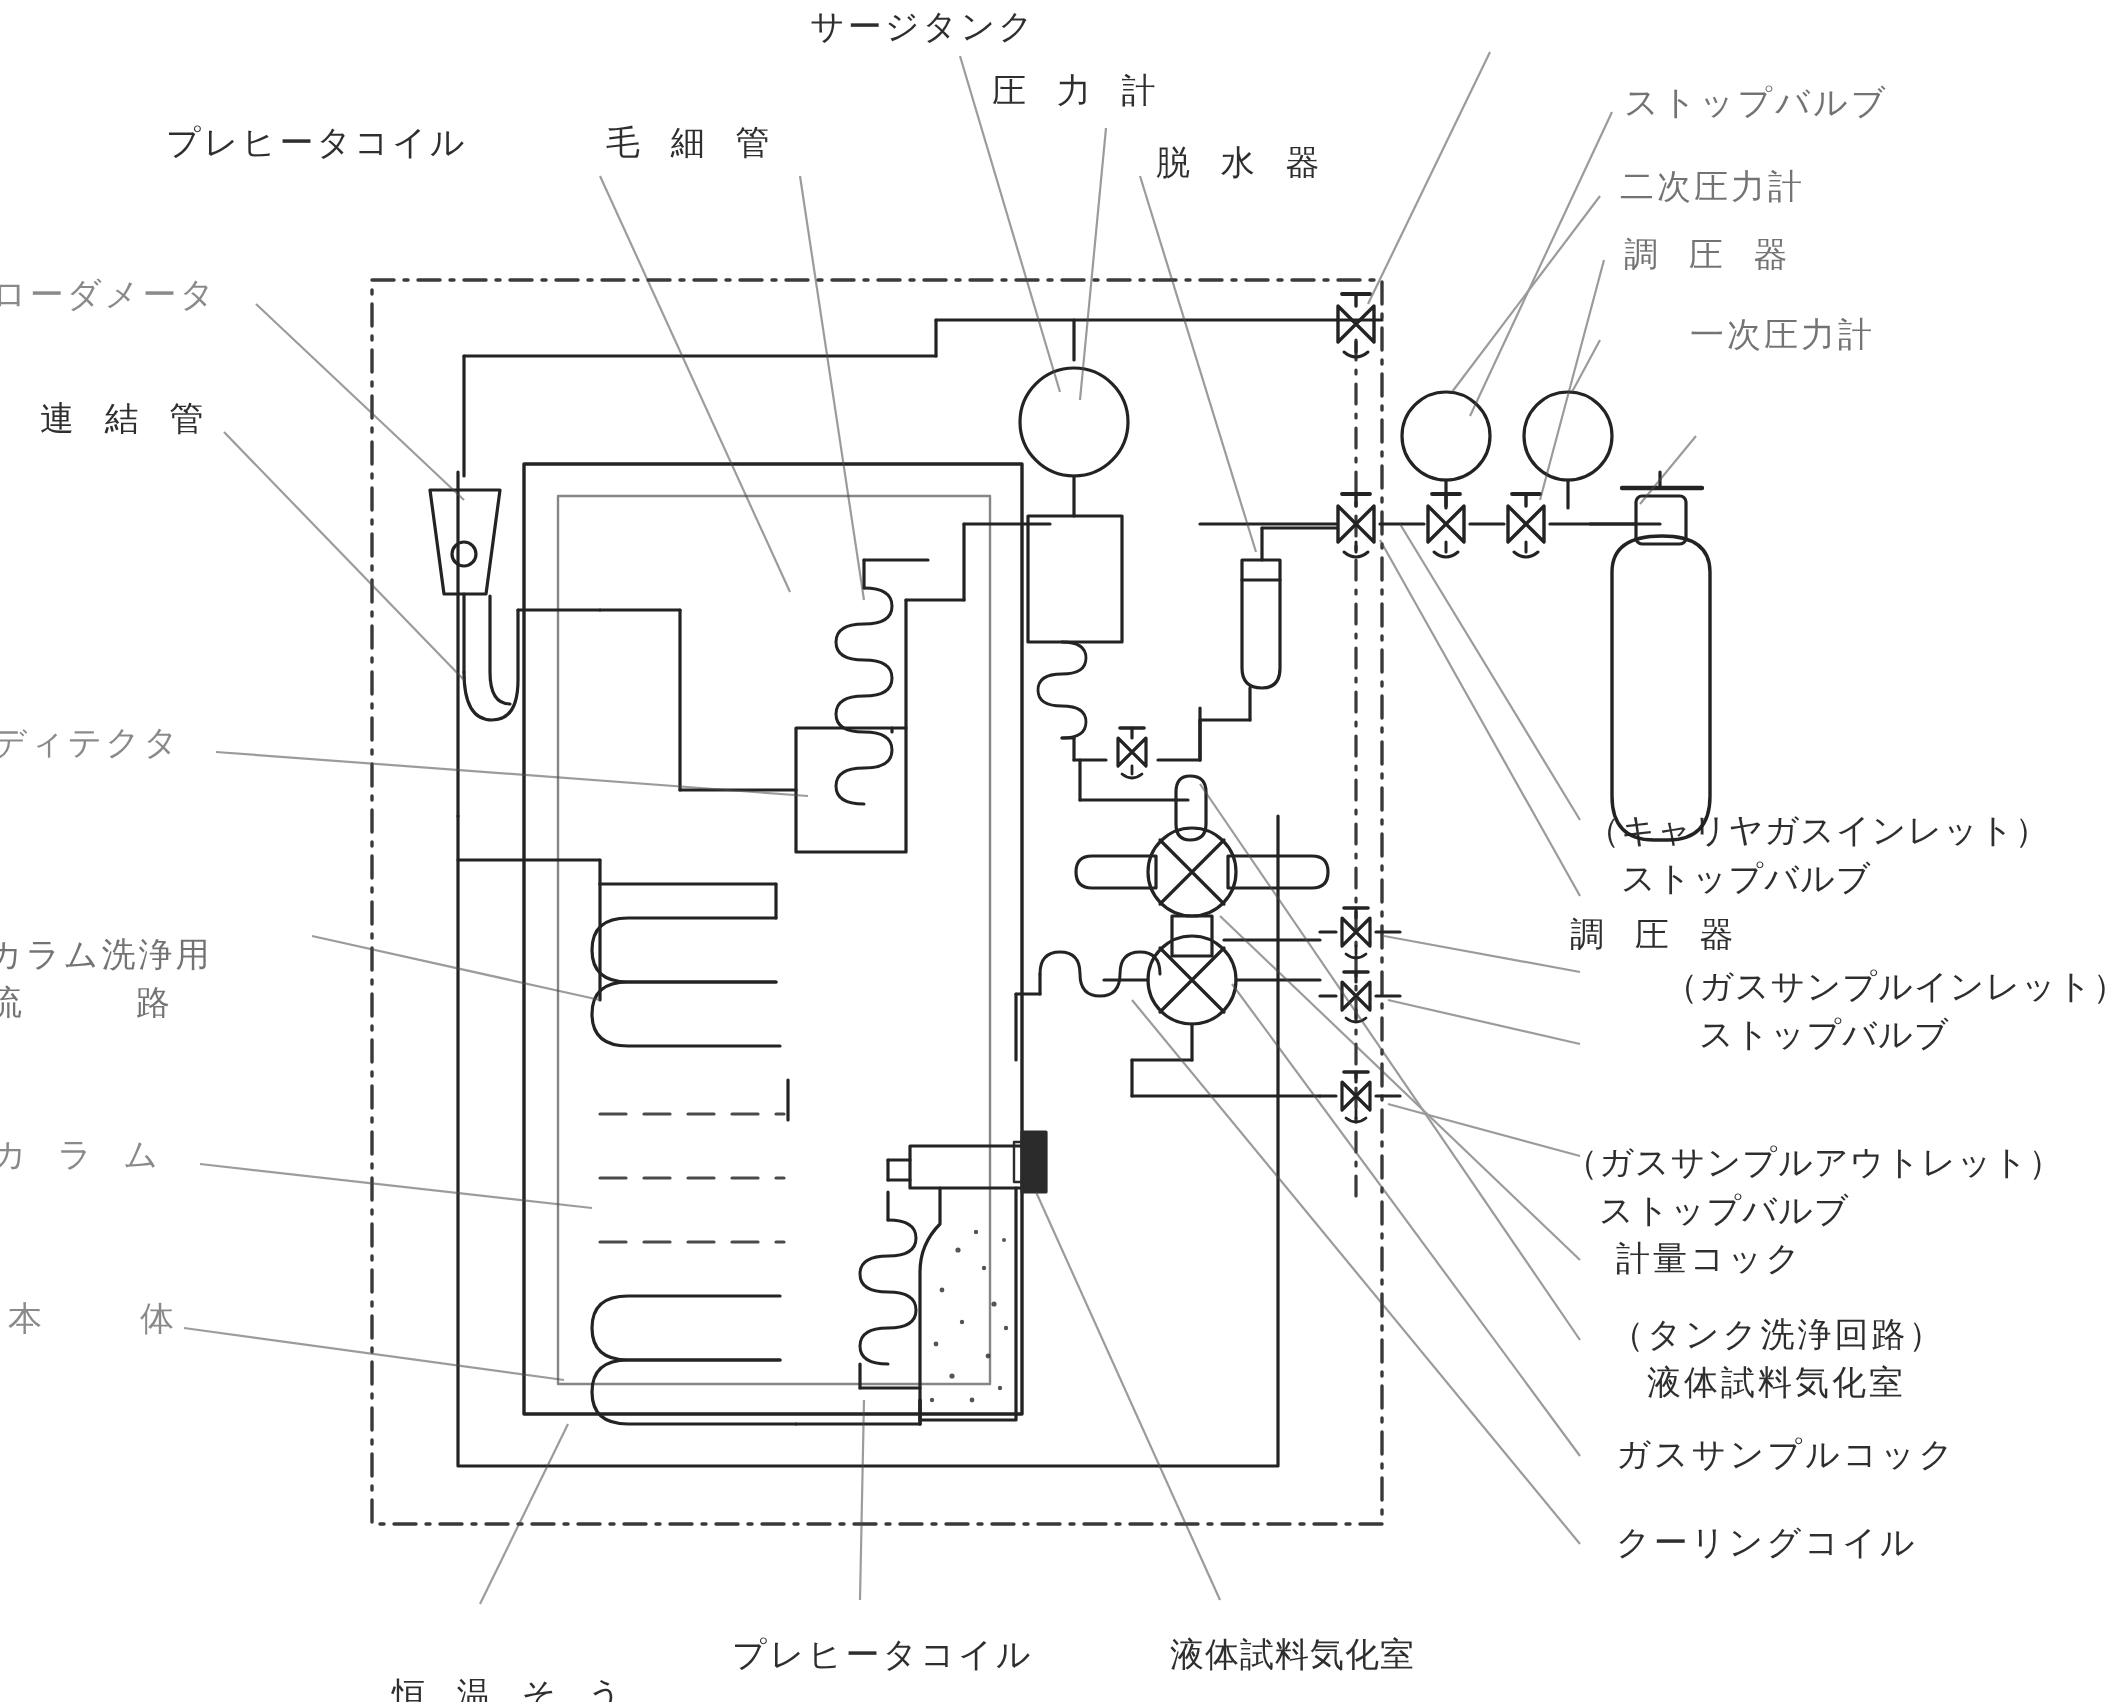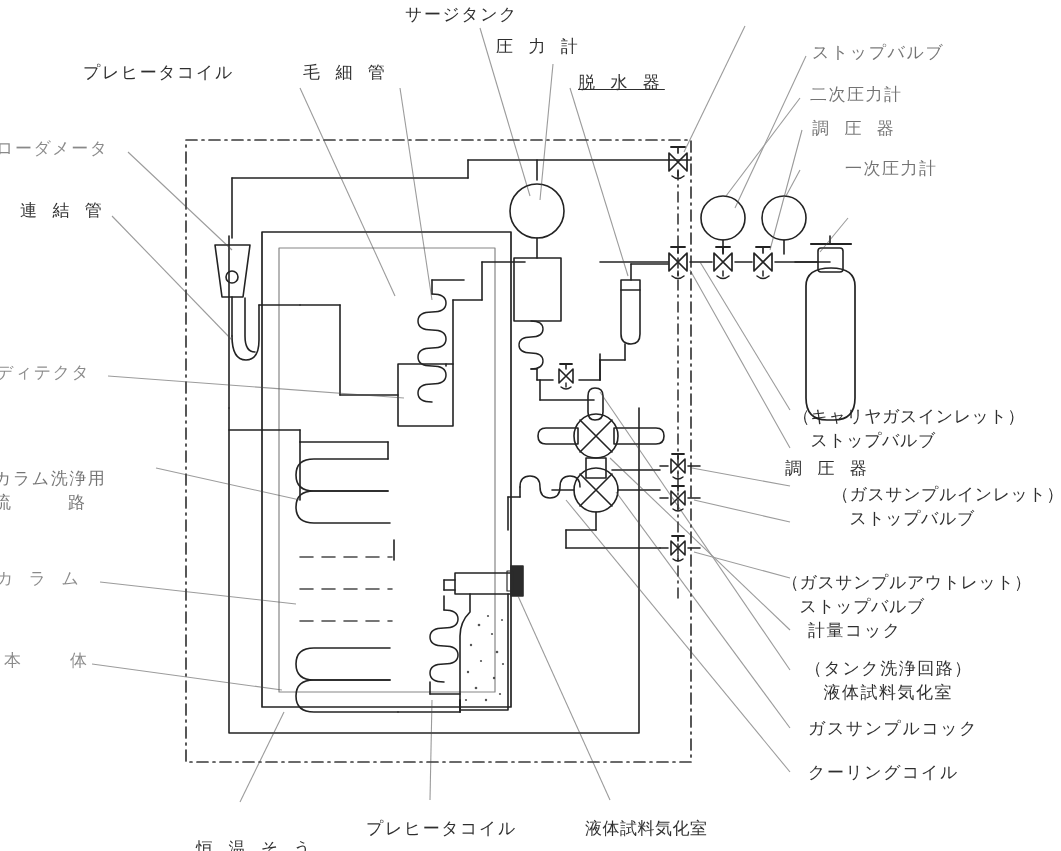--- a/index.html
+++ b/index.html
@@ -341,21 +341,21 @@
     <path d="M430,800 L432,700"></path>
     <path d="M610,800 L518,596"></path>
   </g>
 </svg>
 
 <div class="lbl" style="left:405px;top:4px;">サージタンク</div>
 
 <div class="lbl sp" style="left:496px;top:36px;">圧 力 計</div>
 
 
-<div class="lbl sp" style="left:578px;top:72px;text-decoration:underline;">脱 水 器</div>
+<div class="lbl sp" style="left:578px;top:72px;">脱 水 器</div>
 
 <div class="lbl" style="left:83px;top:62px;">プレヒータコイル</div>
 
 <div class="lbl sp" style="left:303px;top:62px;">毛 細 管</div>
 
 <div class="lbl faint2" style="left:812px;top:42px;">ストップバルブ</div>
 
 <div class="lbl faint2" style="left:810px;top:84px;">二次圧力計</div>
 
 <div class="lbl sp faint2" style="left:812px;top:118px;">調 圧 器</div>

